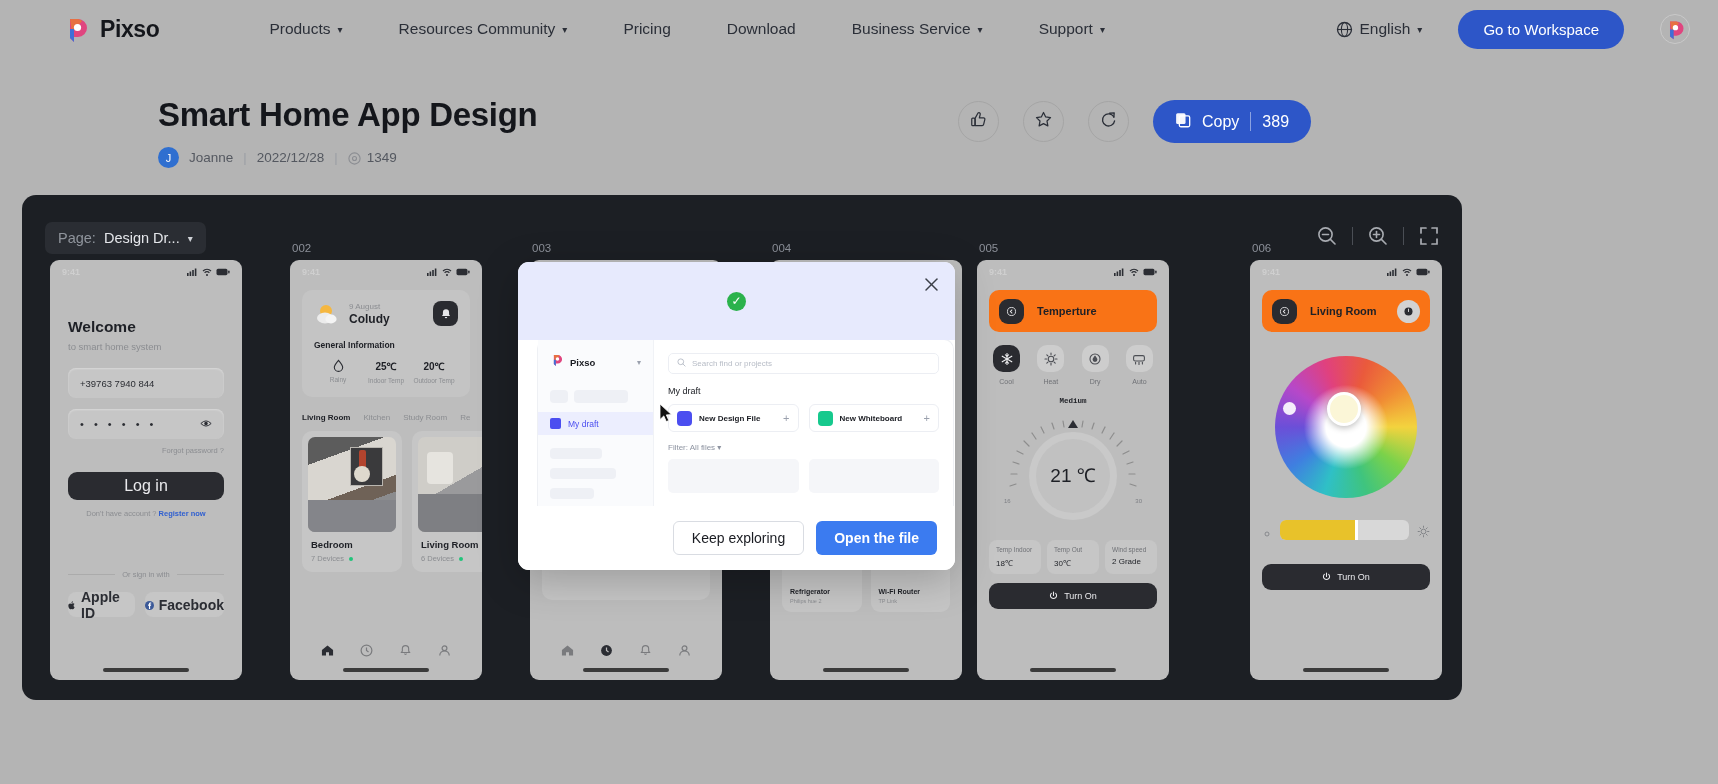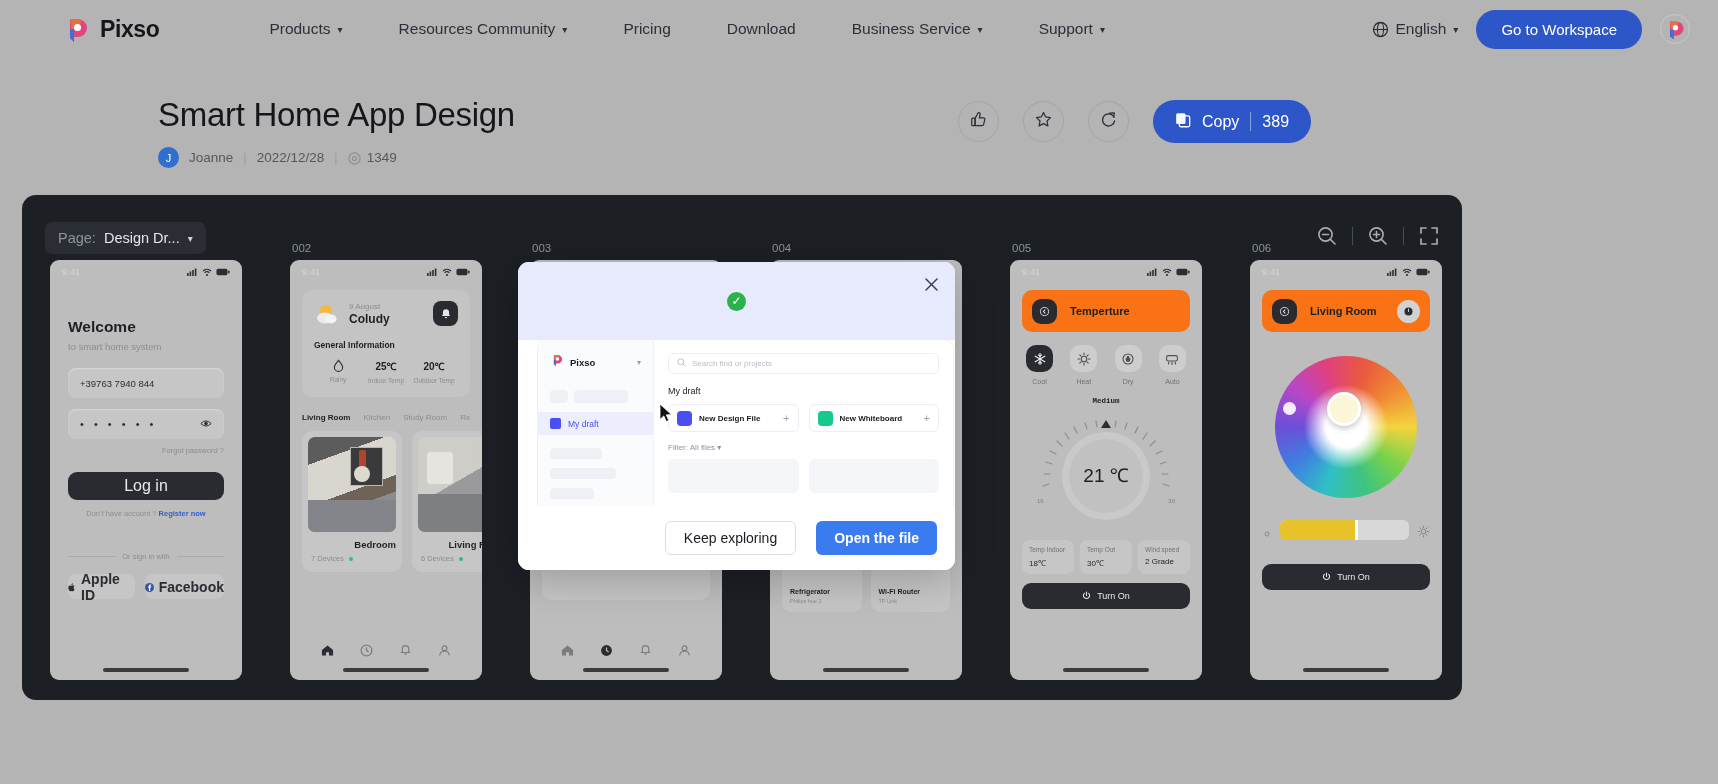--- a/index.html
+++ b/index.html
@@ -23,35 +23,35 @@
   .logo-mark { width: 29px; height: 29px; position: relative; }
   .logo-text { font-size: 23px; font-weight: bold; color: #14161b; letter-spacing: -.4px; }
 
   .nav { display: flex; align-items: center; margin-left: 82px; gap: 0; }
   .nav-item {
     font-size: 15.5px; color: #2b2f38; padding: 0 28px; cursor: pointer;
     display: flex; align-items: center; gap: 7px; white-space: nowrap;
   }
   .caret { font-size: 10px; color: #2b2f38; line-height: 1; transform: translateY(1px); }
 
-  .header-right { margin-left: auto; display: flex; align-items: center; gap: 18px; }
+  .header-right { margin-left: auto; display: flex; align-items: center; gap: 36px; }
   .lang { display: flex; align-items: center; gap: 7px; font-size: 15.5px; color: #2b2f38; cursor: pointer; }
   .globe { width: 17px; height: 17px; }
   .ws-btn {
     background: #2d56c8; color: #fff; font-size: 15px; border: none;
     border-radius: 20px; padding: 11px 25px; cursor: pointer; white-space: nowrap;
   }
   .avatar-btn {
     width: 30px; height: 30px; border-radius: 50%; border: 1.5px solid #c9c9c9;
     position: relative; cursor: pointer; margin-right: 6px;
   }
 
   
   .title-block { position: absolute; top: 96px; left: 158px; }
-  .page-title { font-size: 33px; font-weight: normal; color: #14161b; letter-spacing: -.3px; }
+  .page-title { font-size: 33px; font-weight: bold; color: #14161b; letter-spacing: -.3px; }
   .meta-row { display: flex; align-items: center; gap: 10px; margin-top: 13px; }
   .meta-avatar {
     width: 21px; height: 21px; border-radius: 50%; background: #2f6fd0;
     color: #fff; font-size: 11px; display: flex; align-items: center; justify-content: center;
   }
   .meta-text { font-size: 13.5px; color: #545860; }
   .meta-sep { color: #9b9ea4; font-size: 13px; }
   .eye-ico { width: 13px; height: 13px; opacity: .6; }
   .views { display: flex; align-items: center; gap: 6px; }
   .round-btn {
@@ -114,21 +114,21 @@
   }
   .inp.pw { justify-content: space-between; margin-top: 11px; }
   .dots { letter-spacing: 3.5px; font-size: 11px; color: #2b2d33; }
   .forgot { text-align: right; font-size: 7.5px; color: #8b8d91; margin-top: 7px; }
   .loginbtn {
     margin-top: 17px; height: 28px; border-radius: 9px; background: #2a2b30;
     color: #e9e9ec; font-size: 16px; display: flex; align-items: center; justify-content: center;
   }
   .noacct { text-align: center; font-size: 7.5px; color: #8b8d91; margin-top: 9px; }
   .noacct b { color: #2f5fd0; }
-  .orline { display: flex; align-items: center; gap: 7px; margin-top: 34px; }
+  .orline { display: flex; align-items: center; gap: 7px; margin-top: 52px; }
   .orline .ln { flex: 1; height: 1px; background: #ababab; }
   .orline span { font-size: 7.5px; color: #8b8d91; white-space: nowrap; }
   .socials { display: flex; gap: 10px; margin-top: 13px; }
   .soc {
     flex: 1; height: 25px; border-radius: 8px; background: #c6c6c6;
     display: flex; align-items: center; justify-content: center; gap: 5px;
     font-size: 14px; color: #2b2d33; font-weight: bold;
   }
 
   
@@ -146,21 +146,21 @@
   }
   .gi-title { font-size: 8.5px; font-weight: bold; color: #1e2026; margin-top: 14px; }
   .gi-row { display: flex; margin-top: 9px; }
   .gi-cell { flex: 1; text-align: center; }
   .gi-val { font-size: 10px; font-weight: bold; color: #1e2026; }
   .gi-lbl { font-size: 6.5px; color: #8b8d91; margin-top: 4px; }
   .roomtabs { display: flex; gap: 13px; margin-top: 16px; font-size: 8px; overflow: hidden; }
   .roomtabs .t { color: #8b8d91; white-space: nowrap; }
   .roomtabs .t.on { color: #1e2026; font-weight: bold; }
   .roomcards { display: flex; gap: 10px; margin-top: 9px; }
-  .roomcard { width: 100px; flex: none; background: #c6c6c6; border-radius: 10px; padding: 6px; text-align: right; }
+  .roomcard { width: 100px; flex: none; background: #c6c6c6; border-radius: 10px; padding: 6px; }
   .roomimg { height: 95px; border-radius: 7px; overflow: hidden; position: relative; }
   .roomname { font-size: 9.5px; font-weight: bold; color: #1e2026; margin: 7px 0 0 3px; }
   .roomdev { font-size: 7.5px; color: #8b8d91; margin: 4px 0 3px 3px; display: flex; align-items: center; gap: 5px; }
   .gdot { width: 4px; height: 4px; border-radius: 50%; background: #21c47a; }
   .tabbar {
     position: absolute; bottom: 24px; left: 0; width: 100%;
     display: flex; justify-content: space-around; align-items: center; padding: 0 18px;
   }
   .tabico { width: 13px; height: 13px; opacity: .45; }
   .tabico.on { opacity: 1; }
@@ -274,21 +274,21 @@
   .il-card .ic.blue { background: #4b4ef0; }
   .il-card .ic.green { background: #16c98d; }
   .il-card .tx { font-size: 8px; color: #1a1c22; font-weight: bold; }
   .il-card .pl { margin-left: auto; color: #9aa0ad; font-size: 11px; }
   .il-filter { font-size: 8px; color: #8d93a0; margin-top: 11px; }
   .il-grid { display: flex; gap: 10px; margin-top: 7px; }
   .il-grid .g { flex: 1; height: 34px; background: #f5f6f9; border-radius: 5px; }
   .cursor { position: absolute; left: 121px; top: 63px; width: 15px; height: 20px; }
   .modal-foot {
     height: 64px; display: flex; align-items: center; justify-content: flex-end;
-    gap: 20px; padding: 0 18px; background: #fff;
+    gap: 12px; padding: 0 18px; background: #fff;
   }
   .btn-ghost {
     border: 1px solid #d9dce2; background: #fff; border-radius: 6px;
     height: 34px; padding: 0 18px; font-size: 14px; color: #1a1c22; cursor: pointer;
   }
   .btn-primary {
     border: none; background: #3b7bf0; border-radius: 6px; height: 34px;
     padding: 0 18px; font-size: 14px; color: #fff; font-weight: bold; cursor: pointer;
   }
 </style>
@@ -696,21 +696,21 @@
                 <div style="height:28px;"></div>
                 <div style="font-size:7px;color:#1e2026;font-weight:bold;">Wi-Fi Router</div>
                 <div style="font-size:5.5px;color:#8b8d91;margin-top:3px;">TP Link</div>
               </div>
             </div>
           </div>
           <div class="home-indicator"></div>
         </div>
       </div>
 
-      <div class="phone-slot" style="left:988px;">
+      <div class="phone-slot" style="left:955px;">
         <div class="slot-num">005</div>
         <div class="phone">
           <div class="statusbar">
             <span>9:41</span>
             <span class="sb-icons">
               <svg width="11" height="8" viewBox="0 0 11 8">
                   <rect x="0" y="5" width="1.6" height="3" fill="#2b2d33"></rect>
                   <rect x="2.6" y="3.5" width="1.6" height="4.5" fill="#2b2d33"></rect>
                   <rect x="5.2" y="2" width="1.6" height="6" fill="#2b2d33"></rect>
                   <rect x="7.8" y="0.5" width="1.6" height="7.5" fill="#2b2d33"></rect>

